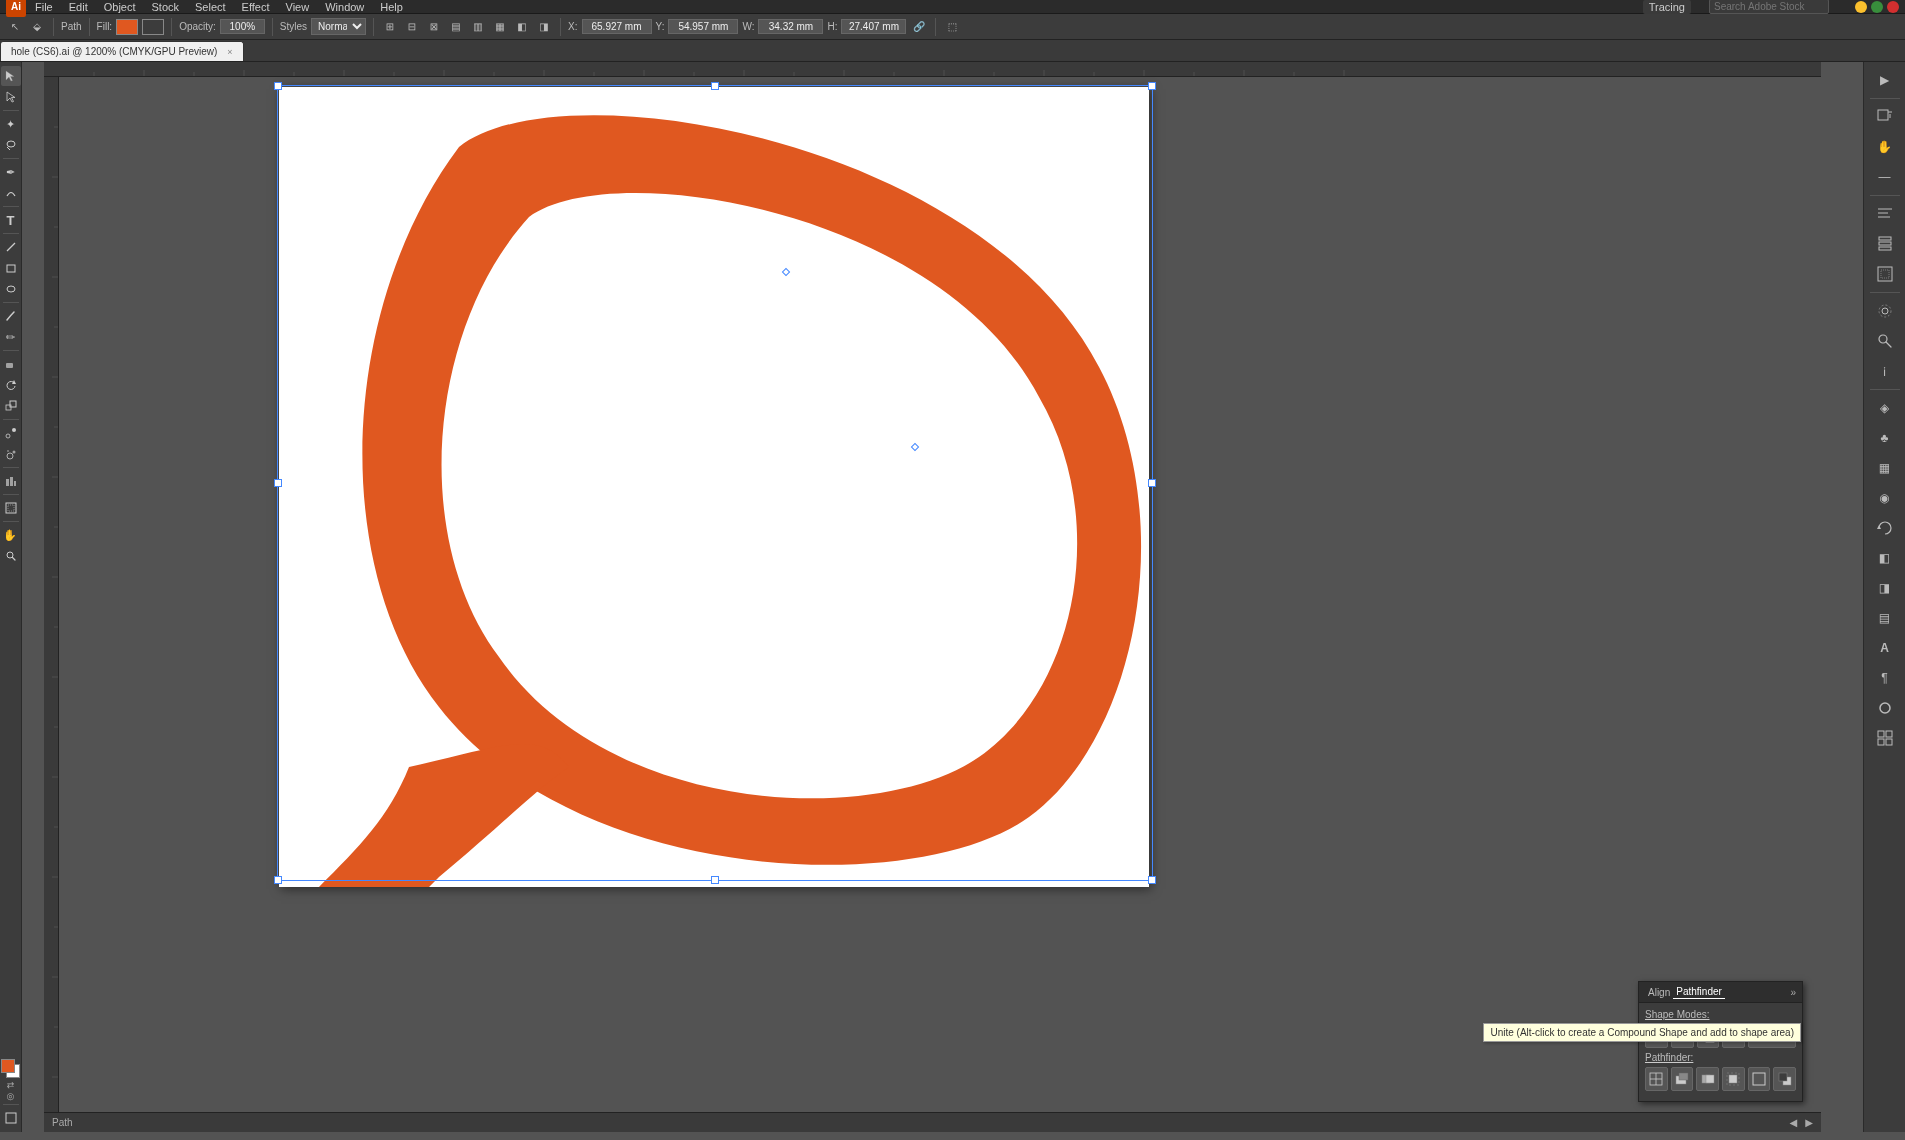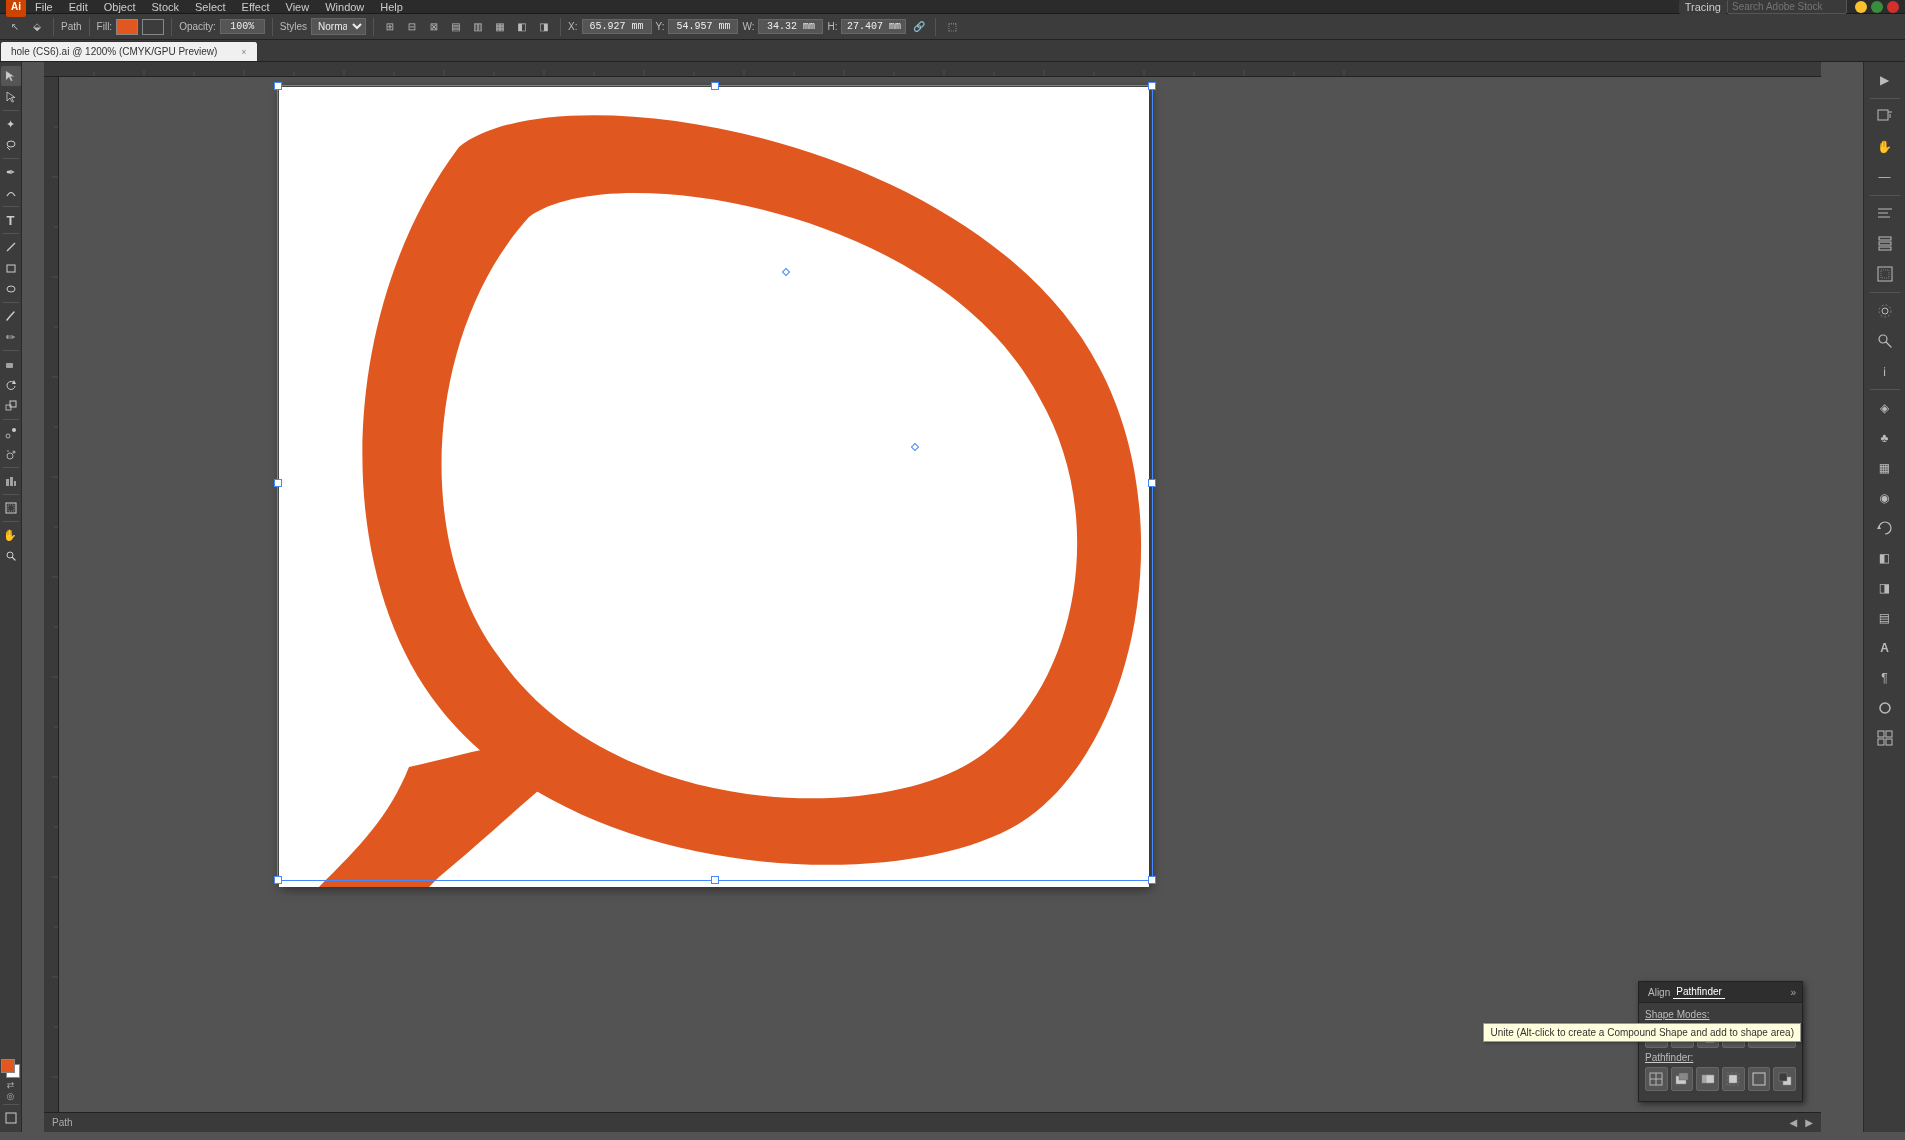--- a/index.html
+++ b/index.html
@@ -27,21 +27,21 @@
       padding: 2px 7px;
       font-size: 11px;
       color: #ccc;
       cursor: pointer;
       border-radius: 2px;
     }
     .menu-bar-right {
       margin-left: auto;
       display: flex;
       align-items: center;
-      gap: 0;
+      gap: 18px;
     }
     .tracing-label {
       color: #ccc;
       font-size: 11px;
       padding: 1px 6px;
       background: #3a3a3a;
       border-radius: 2px;
     }
     .search-box {
       background: #3a3a3a;
@@ -90,21 +90,20 @@
       display: inline-block;
     }
     .ctrl-input {
       background: #555;
       border: 1px solid #666;
       color: #eee;
       font-size: 10px;
       padding: 1px 3px;
       width: 60px;
       text-align: center;
-      font-family: Liberation Mono, monospace;
     }
     .ctrl-select {
       background: #555;
       border: 1px solid #666;
       color: #eee;
       font-size: 10px;
       padding: 1px 2px;
       width: 55px;
     }
     .ctrl-divider {
@@ -137,21 +136,21 @@
     .tab {
       height: 20px;
       padding: 0 10px;
       background: #525252;
       border: 1px solid #333;
       border-bottom: none;
       font-size: 10px;
       color: #ccc;
       display: flex;
       align-items: center;
-      gap: 24px;
+      gap: 10px;
       cursor: pointer;
       border-radius: 3px 3px 0 0;
     }
     .tab.active {
       background: #f0f0f0;
       color: #333;
     }
     .tab-close {
       font-size: 9px;
       cursor: pointer;

